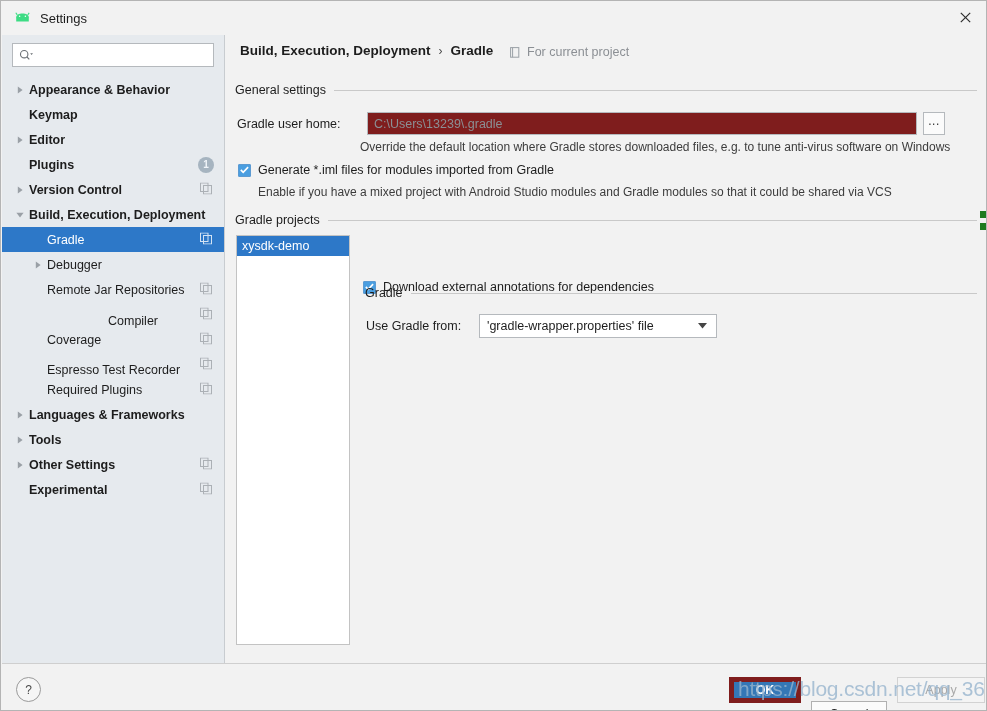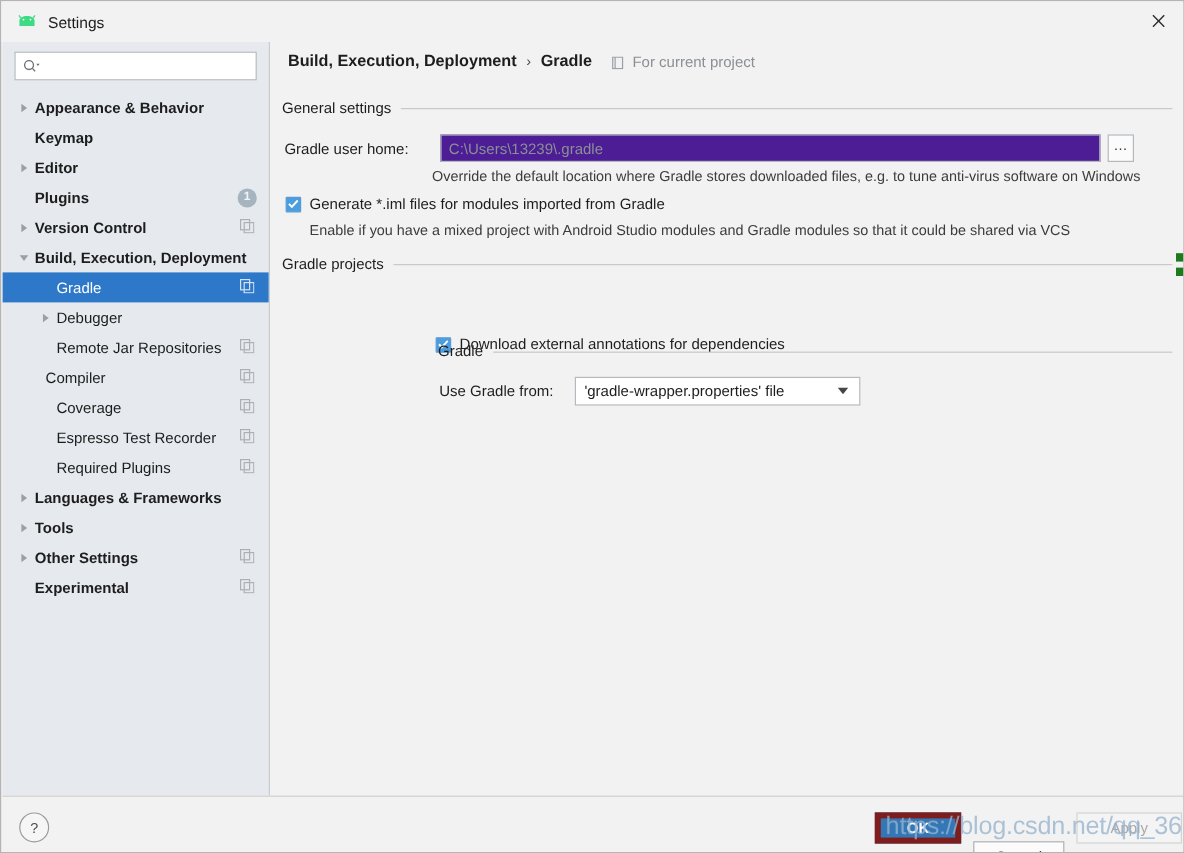--- a/index.html
+++ b/index.html
@@ -197,21 +197,21 @@
     display: flex;
     align-items: center;
   }
   .field-label {
     font-size: 12.5px;
     color: #1d1d1d;
     white-space: nowrap;
   }
   .text-input {
     border: 1px solid #b5b9bd;
-    background: #4c1d95;
+    background: #7f1d1d;
     height: 23px;
     box-sizing: border-box;
     font-family: "Liberation Sans", sans-serif;
     font-size: 12.5px;
     color: #8b8f94;
     padding: 0 6px;
     outline: none;
   }
   .browse-btn {
     width: 22px; height: 23px;
@@ -460,37 +460,37 @@
           <span class="tree-label">Debugger</span>
         </div>
         <div class="tree-row" style="padding-left: 30px;">
           <span class="tw"></span>
           <span class="tree-label">Remote Jar Repositories</span>
           <span class="side-icon"><svg width="12" height="12" viewBox="0 0 12 12">
               <rect x="0.5" y="0.5" width="7.5" height="8.5" fill="none" stroke="#a8adb3" stroke-width="1"></rect>
               <rect x="3.5" y="3" width="8" height="8.5" fill="none" stroke="#a8adb3" stroke-width="1"></rect>
             </svg></span>
         </div>
-        <div class="tree-row" style="padding-left: 21px;">
+        <div class="tree-row" style="padding-left: 40px; flex-direction: column;">
           <span class="tw"></span>
           <span class="tree-label">Compiler</span>
           <span class="side-icon"><svg width="12" height="12" viewBox="0 0 12 12">
               <rect x="0.5" y="0.5" width="7.5" height="8.5" fill="none" stroke="#a8adb3" stroke-width="1"></rect>
               <rect x="3.5" y="3" width="8" height="8.5" fill="none" stroke="#a8adb3" stroke-width="1"></rect>
             </svg></span>
         </div>
         <div class="tree-row" style="padding-left: 30px;">
           <span class="tw"></span>
           <span class="tree-label">Coverage</span>
           <span class="side-icon"><svg width="12" height="12" viewBox="0 0 12 12">
               <rect x="0.5" y="0.5" width="7.5" height="8.5" fill="none" stroke="#a8adb3" stroke-width="1"></rect>
               <rect x="3.5" y="3" width="8" height="8.5" fill="none" stroke="#a8adb3" stroke-width="1"></rect>
             </svg></span>
         </div>
-        <div class="tree-row" style="padding-left: 30px;">
+        <div class="tree-row" style="padding-left: 30px; align-items: flex-end;">
           <span class="tw"></span>
           <span class="tree-label">Espresso Test Recorder</span>
           <span class="side-icon"><svg width="12" height="12" viewBox="0 0 12 12">
               <rect x="0.5" y="0.5" width="7.5" height="8.5" fill="none" stroke="#a8adb3" stroke-width="1"></rect>
               <rect x="3.5" y="3" width="8" height="8.5" fill="none" stroke="#a8adb3" stroke-width="1"></rect>
             </svg></span>
         </div>
         <div class="tree-row" style="padding-left: 30px;">
           <span class="tw"></span>
           <span class="tree-label">Required Plugins</span>
@@ -582,20 +582,23 @@
 
     <div class="hint" style="left:33px; top:150px;">Enable if you have a mixed project with Android Studio modules and Gradle modules so that it could be shared via VCS</div>
 
     <div class="group" style="top:178px;">
       <div class="group-head">
         <span class="group-title">Gradle projects</span>
         <span class="group-line"></span>
       </div>
     </div>
 
+    <div class="proj-list" style="left:11px; top:200px; width:114px; height:410px;">
+        <div class="proj-item selected">xysdk-demo</div>
+      </div>
 
     <div class="cbrow" style="left:138px; top:245px;">
       <span class="cbox">
         <svg width="9" height="8" viewBox="0 0 9 8">
           <polyline points="0.8,3.9 3.2,6.4 8.1,1.1" fill="none" stroke="#ffffff" stroke-width="1.6"></polyline>
         </svg>
       </span>
       <span class="cb-label">Download external annotations for dependencies</span>
     </div>
 

